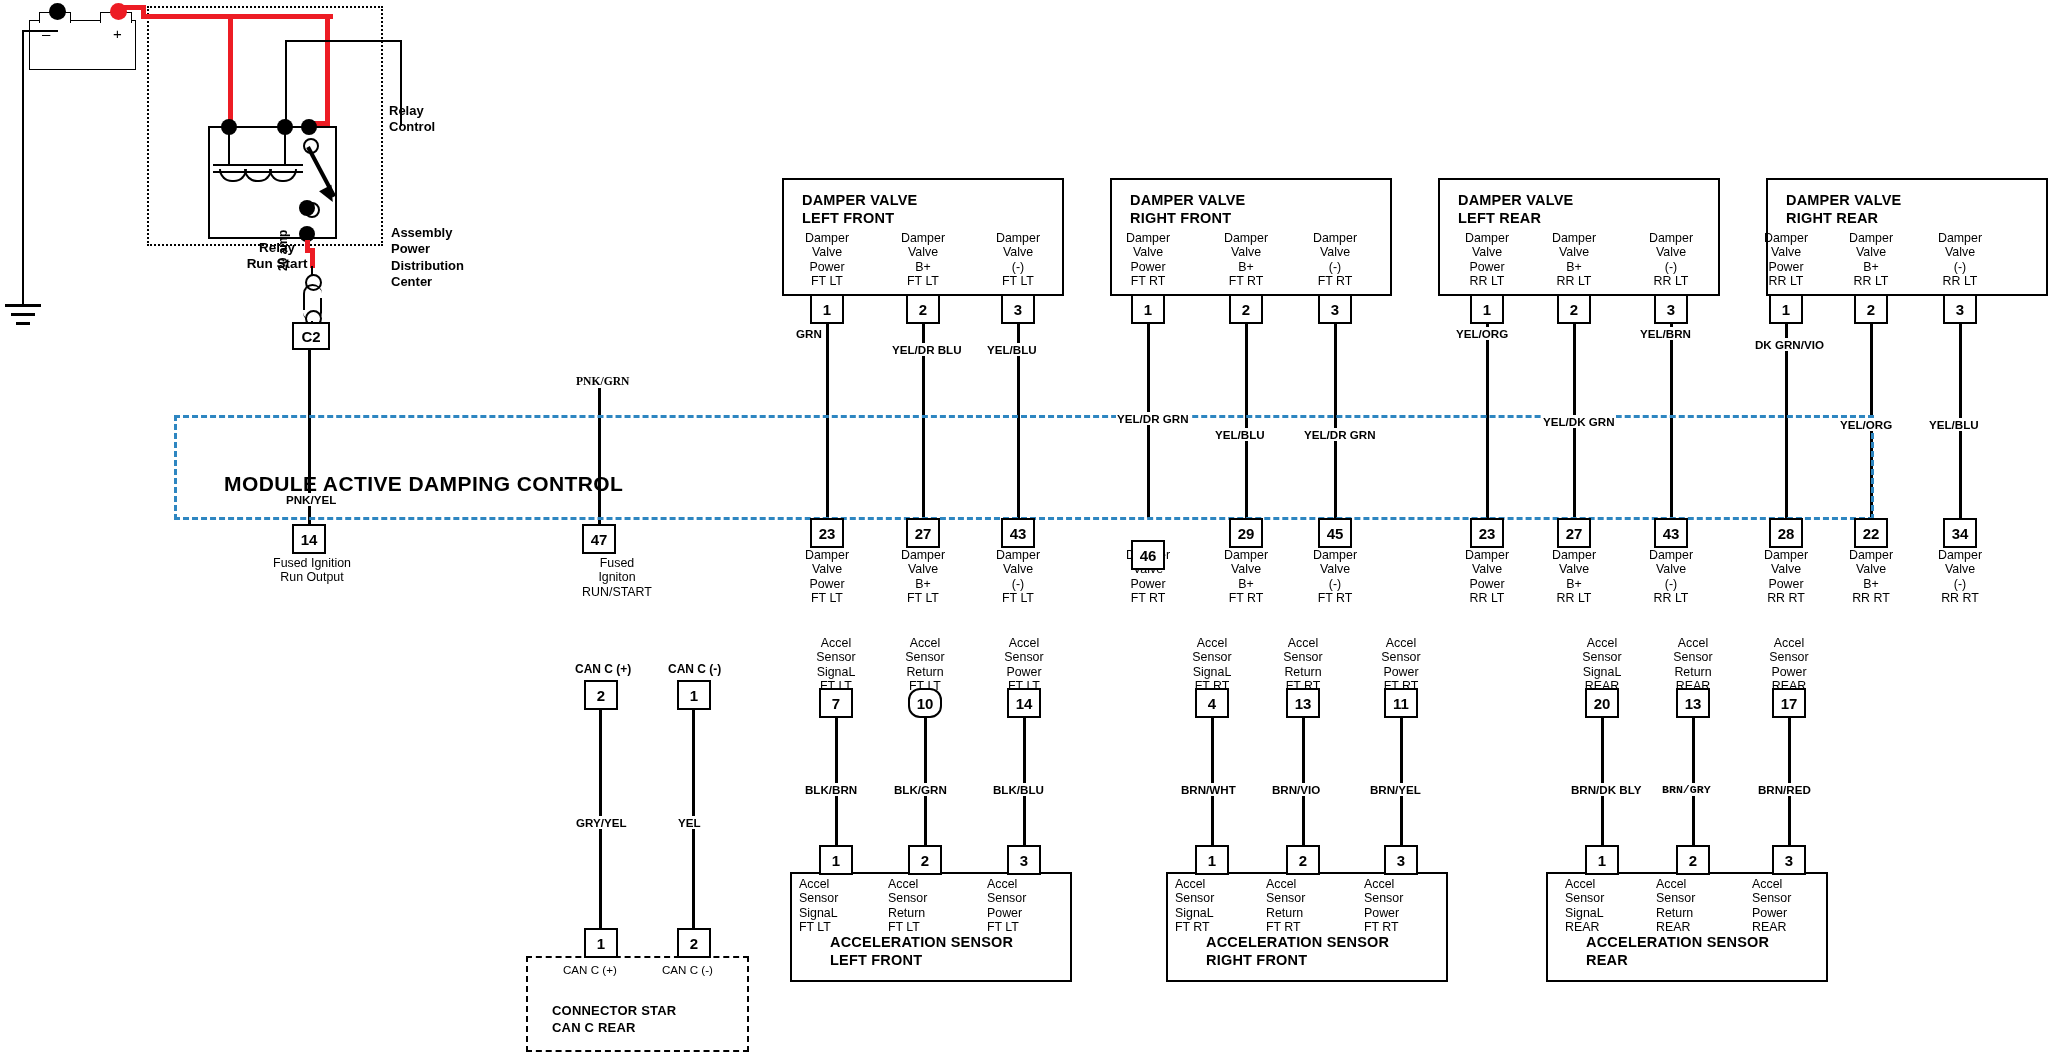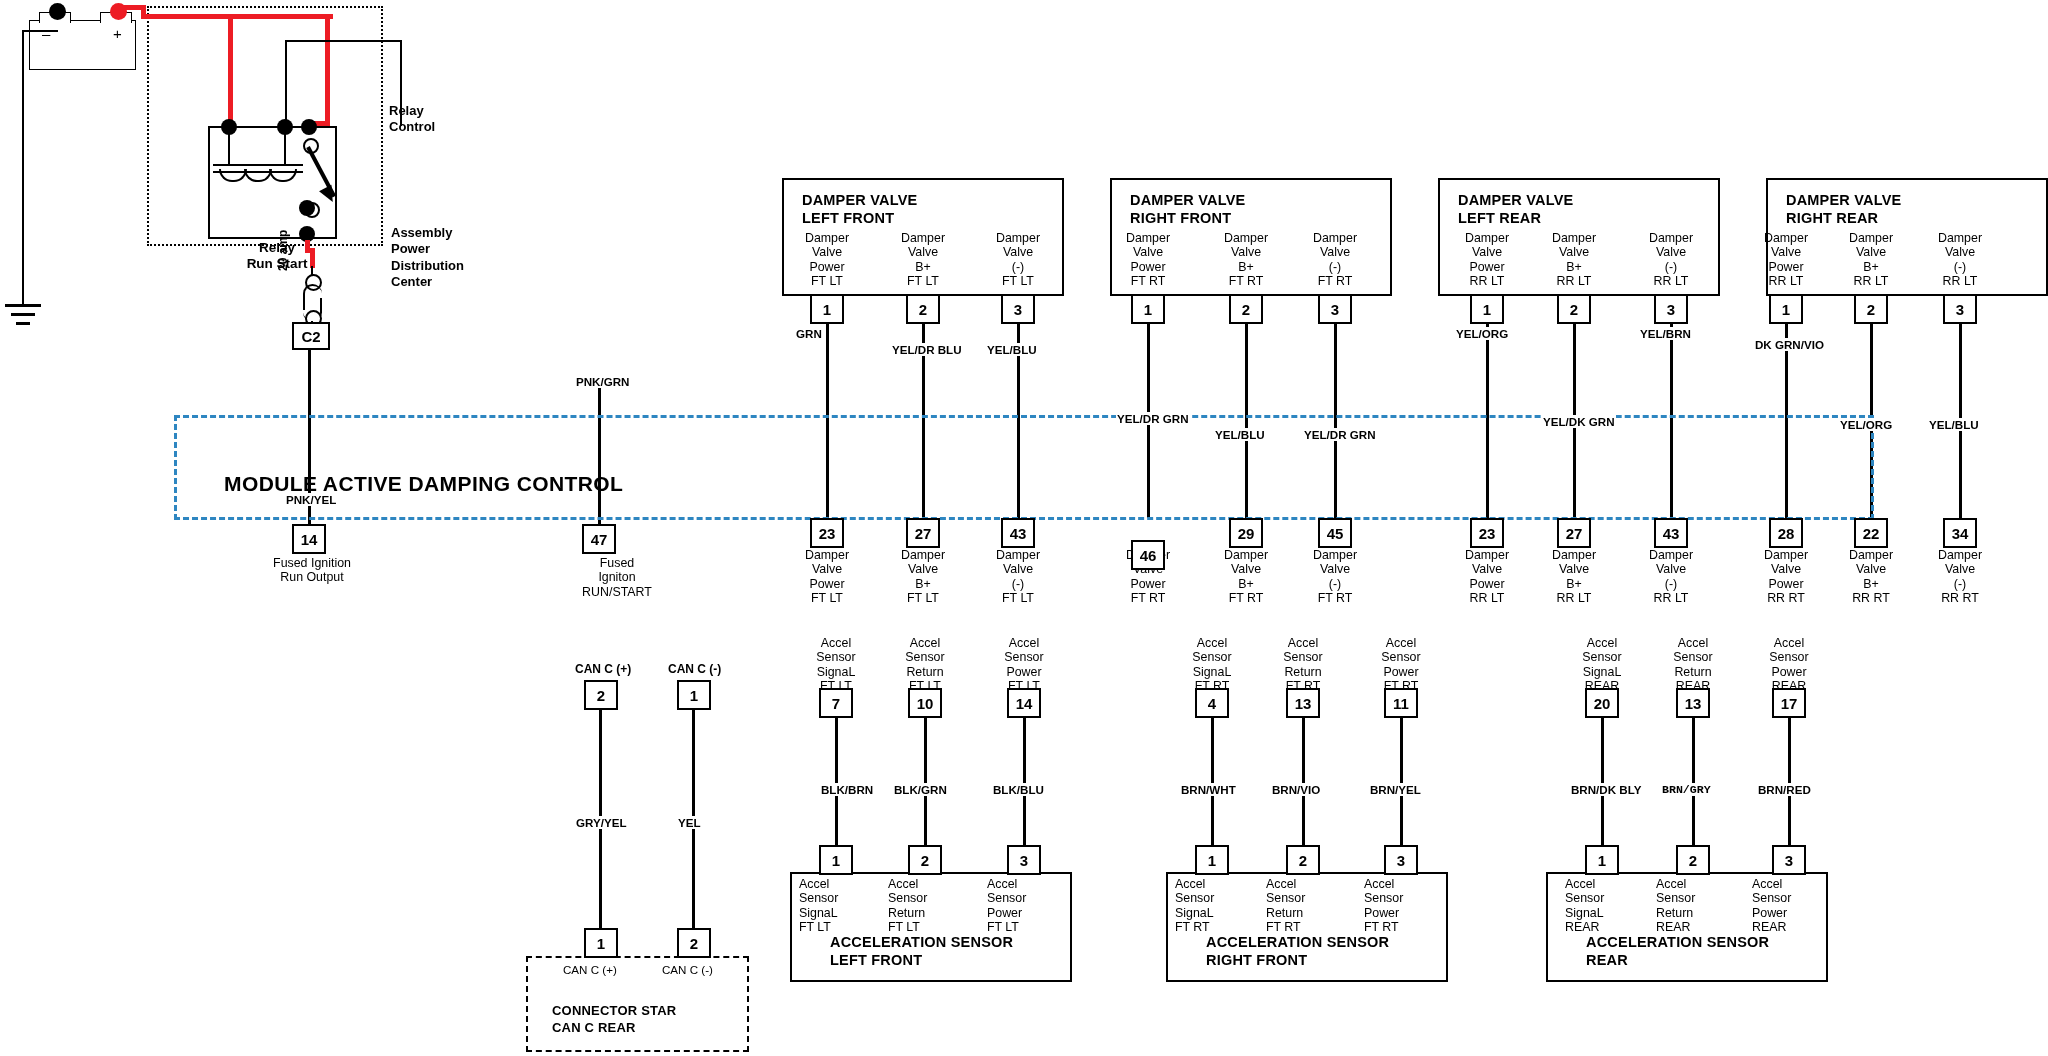--- a/index.html
+++ b/index.html
@@ -121,21 +121,21 @@
 
   <div class="pinbox" style="left:292px;top:322px;width:38px;height:28px;">C2</div>
 
   <div class="wv" style="left:308px;top:348px;height:179px;"></div>
   <div class="wirelabel" style="left:285px;top:493px;">PNK/YEL</div>
   <div class="pinbox" style="left:292px;top:524px;">14</div>
   <div class="pinlabel l" style="left:265px;top:556px;white-space:pre-line;text-align:center;width:94px;">Fused Ignition
 Run Output</div>
 
   <div class="wv" style="left:598px;top:388px;height:139px;"></div>
-  <div class="wirelabel" style="left:575px;top:375px;">PNK/GRN</div>
+  <div class="wirelabel" style="left:575px;top:375px;font-family:Liberation Serif, serif;">PNK/GRN</div>
   <div class="pinbox" style="left:582px;top:524px;">47</div>
   <div class="pinlabel l" style="left:574px;top:556px;white-space:pre-line;text-align:center;width:86px;">Fused
 Igniton
 RUN/START</div>
 
   <div id="module"></div>
   <div id="module-title">MODULE ACTIVE DAMPING CONTROL</div>
 
   <div class="plainlabel" style="left:575px;top:662px;font-weight:bold;font-size:12px;">CAN C (+)</div>
   <div class="pinbox" style="left:584px;top:680px;">2</div>
@@ -316,27 +316,27 @@
   <div id="accel-layer">
       <div class="devbox" style="left:790px;top:872px;width:282px;height:110px;"></div>
       <div class="devtitle" style="left:830px;top:934px;white-space:pre-line;">ACCELERATION SENSOR
 LEFT FRONT</div>
       <div class="pinbox" style="left:819px;top:688px;">7</div>
       <div class="pinlabel" style="left:799px;top:636px;white-space:pre-line;">Accel
 Sensor
 SignaL
 FT LT</div>
       <div class="wv" style="left:835px;top:717px;height:135px;"></div>
-      <div class="wirelabel" style="left:804px;top:783px;margin-left:16px;">BLK/BRN</div>
+      <div class="wirelabel" style="left:804px;top:783px;">BLK/BRN</div>
       <div class="pinbox" style="left:819px;top:845px;">1</div>
       <div class="pinlabel" style="left:799px;top:877px;white-space:pre-line;text-align:left;">Accel
 Sensor
 SignaL
 FT LT</div>
-      <div class="pinbox" style="left:908px;top:688px;">10</div>
+      <div class="pinbox" style="left:908px;top:688px;border-radius:12px;">10</div>
       <div class="pinlabel" style="left:888px;top:636px;white-space:pre-line;">Accel
 Sensor
 Return
 FT LT</div>
       <div class="wv" style="left:924px;top:717px;height:135px;"></div>
       <div class="wirelabel" style="left:893px;top:783px;">BLK/GRN</div>
       <div class="pinbox" style="left:908px;top:845px;">2</div>
       <div class="pinlabel" style="left:888px;top:877px;white-space:pre-line;text-align:left;">Accel
 Sensor
 Return

